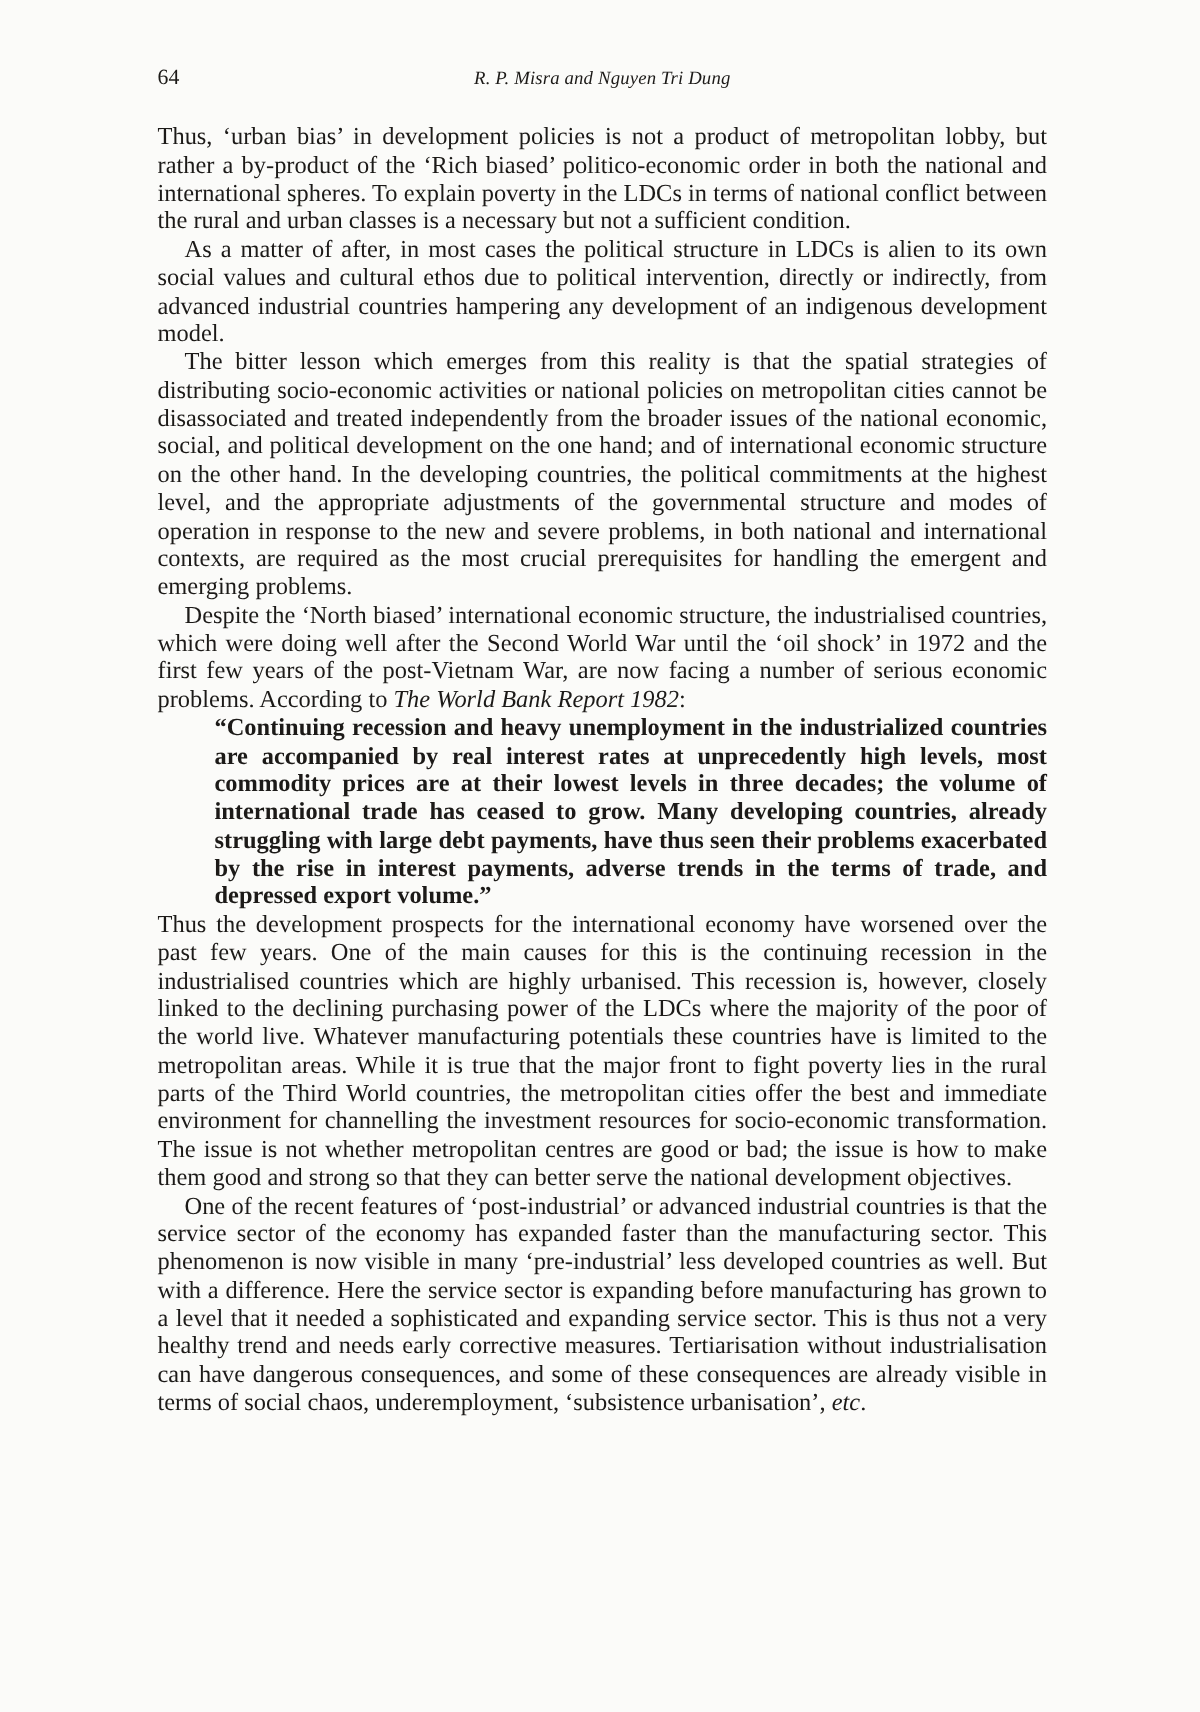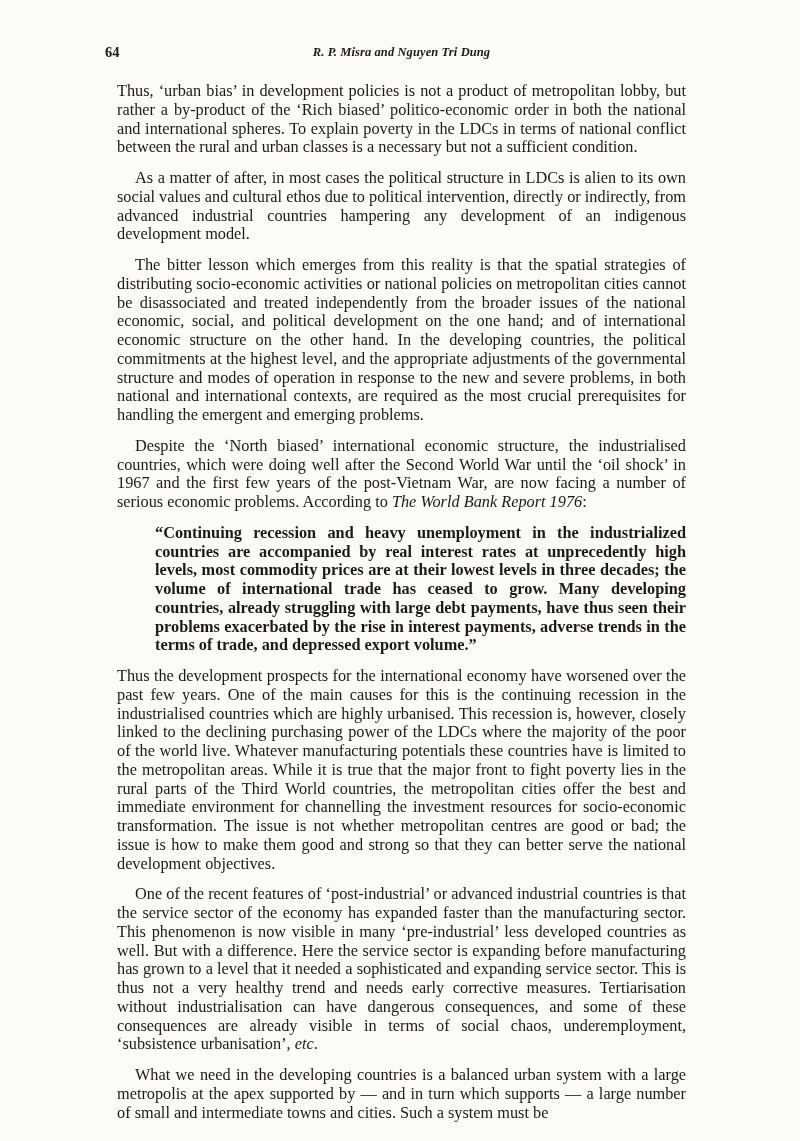--- a/index.html
+++ b/index.html
@@ -14,34 +14,33 @@
     .page {
       position: absolute;
       left: 105px; top: 44px;
       width: 593px;
     }
     .running-head {
       position: relative;
       height: 22px;
       font-size: 14.5px;
       margin-bottom: 16px;
-      font-weight: bold;
     }
     .page-number {
       position: absolute; left: 0; top: 0;
     }
     .running-title {
       position: absolute; left: 0; right: 0; top: 1px;
       text-align: center;
       font-style: italic;
       font-size: 12.5px;
       letter-spacing: 0.1px;
     }
     .body-text p {
-      margin: 12px;
+      margin: 0;
       font-size: 16.3px;
       line-height: 18.75px;
       text-align: justify;
       hyphens: manual;
     }
     .body-text p.indent { text-indent: 18px; }
     .body-text p.noindent { text-indent: 0; }
     .body-text blockquote {
       margin: 0 0 0 38px;
       padding: 0;
@@ -56,23 +55,22 @@
 <div class="page">
   <div class="running-head">
     <span class="page-number">64</span>
     <span class="running-title">R. P. Misra and Nguyen Tri Dung</span>
   </div>
 
   <div class="body-text">
     <p class="noindent">Thus, ‘urban bias’ in development policies is not a product of metropolitan lobby, but rather a by-product of the ‘Rich biased’ politico-economic order in both the national and international spheres. To explain poverty in the LDCs in terms of national conflict between the rural and urban classes is a necessary but not a sufficient condition.</p>
     <p class="indent">As a matter of after, in most cases the political structure in LDCs is alien to its own social values and cultural ethos due to political intervention, directly or indirectly, from advanced industrial countries hampering any development of an indigenous development model.</p>
     <p class="indent">The bitter lesson which emerges from this reality is that the spatial strategies of distributing socio-economic activities or national policies on metropolitan cities cannot be disassociated and treated independently from the broader issues of the national economic, social, and political development on the one hand; and of international economic structure on the other hand. In the developing countries, the political commitments at the highest level, and the appropriate adjustments of the governmental structure and modes of operation in response to the new and severe problems, in both national and international contexts, are required as the most crucial prerequisites for handling the emergent and emerging problems.</p>
-    <p class="indent"><span>Despite the ‘North biased’ international economic structure, the industrialised countries, which were doing well after the Second World War until the ‘oil shock’ in 1967 and the first few years of the post-Vietnam War, are now facing a number of serious economic problems. According to </span><em>The World Bank Report 1976</em><span>:</span></p>
+    <p class="indent"><span>Despite the ‘North biased’ international economic structure, the industrialised countries, which were doing well after the Second World War until the ‘oil shock’ in 1972 and the first few years of the post-Vietnam War, are now facing a number of serious economic problems. According to </span><em>The World Bank Report 1982</em><span>:</span></p>
 
     <blockquote>
       <p>“Continuing recession and heavy unemployment in the industrialized countries are accompanied by real interest rates at unprecedently high levels, most commodity prices are at their lowest levels in three decades; the volume of international trade has ceased to grow. Many developing countries, already struggling with large debt payments, have thus seen their problems exacerbated by the rise in interest payments, adverse trends in the terms of trade, and depressed export volume.”</p>
     </blockquote>
 
     <p class="noindent">Thus the development prospects for the international economy have worsened over the past few years. One of the main causes for this is the continuing recession in the industrialised countries which are highly urbanised. This recession is, however, closely linked to the declining purchasing power of the LDCs where the majority of the poor of the world live. Whatever manufacturing potentials these countries have is limited to the metropolitan areas. While it is true that the major front to fight poverty lies in the rural parts of the Third World countries, the metropolitan cities offer the best and immediate environ­men­t for channelling the investment resources for socio-economic transfor­mation. The issue is not whether metropolitan centres are good or bad; the issue is how to make them good and strong so that they can better serve the national development objectives.</p>
     <p class="indent"><span>One of the recent features of ‘post-industrial’ or advanced industrial countries is that the service sector of the economy has expanded faster than the manufacturing sector. This phenomenon is now visible in many ‘pre-industrial’ less developed countries as well. But with a difference. Here the service sector is expanding before manufacturing has grown to a level that it needed a sophisticated and expanding service sector. This is thus not a very healthy trend and needs early corrective measures. Tertiarisation without industrialisation can have dangerous consequences, and some of these consequences are already visible in terms of social chaos, underemployment, ‘subsistence urbanisation’, </span><em>etc</em><span>.</span></p>
-    <p class="indent">What we need in the developing countries is a balanced urban system with a large metropolis at the apex supported by — and in turn which supports — a large number of small and intermediate towns and cities. Such a system must be</p>
   </div>
 </div>
 
 </body></html>

